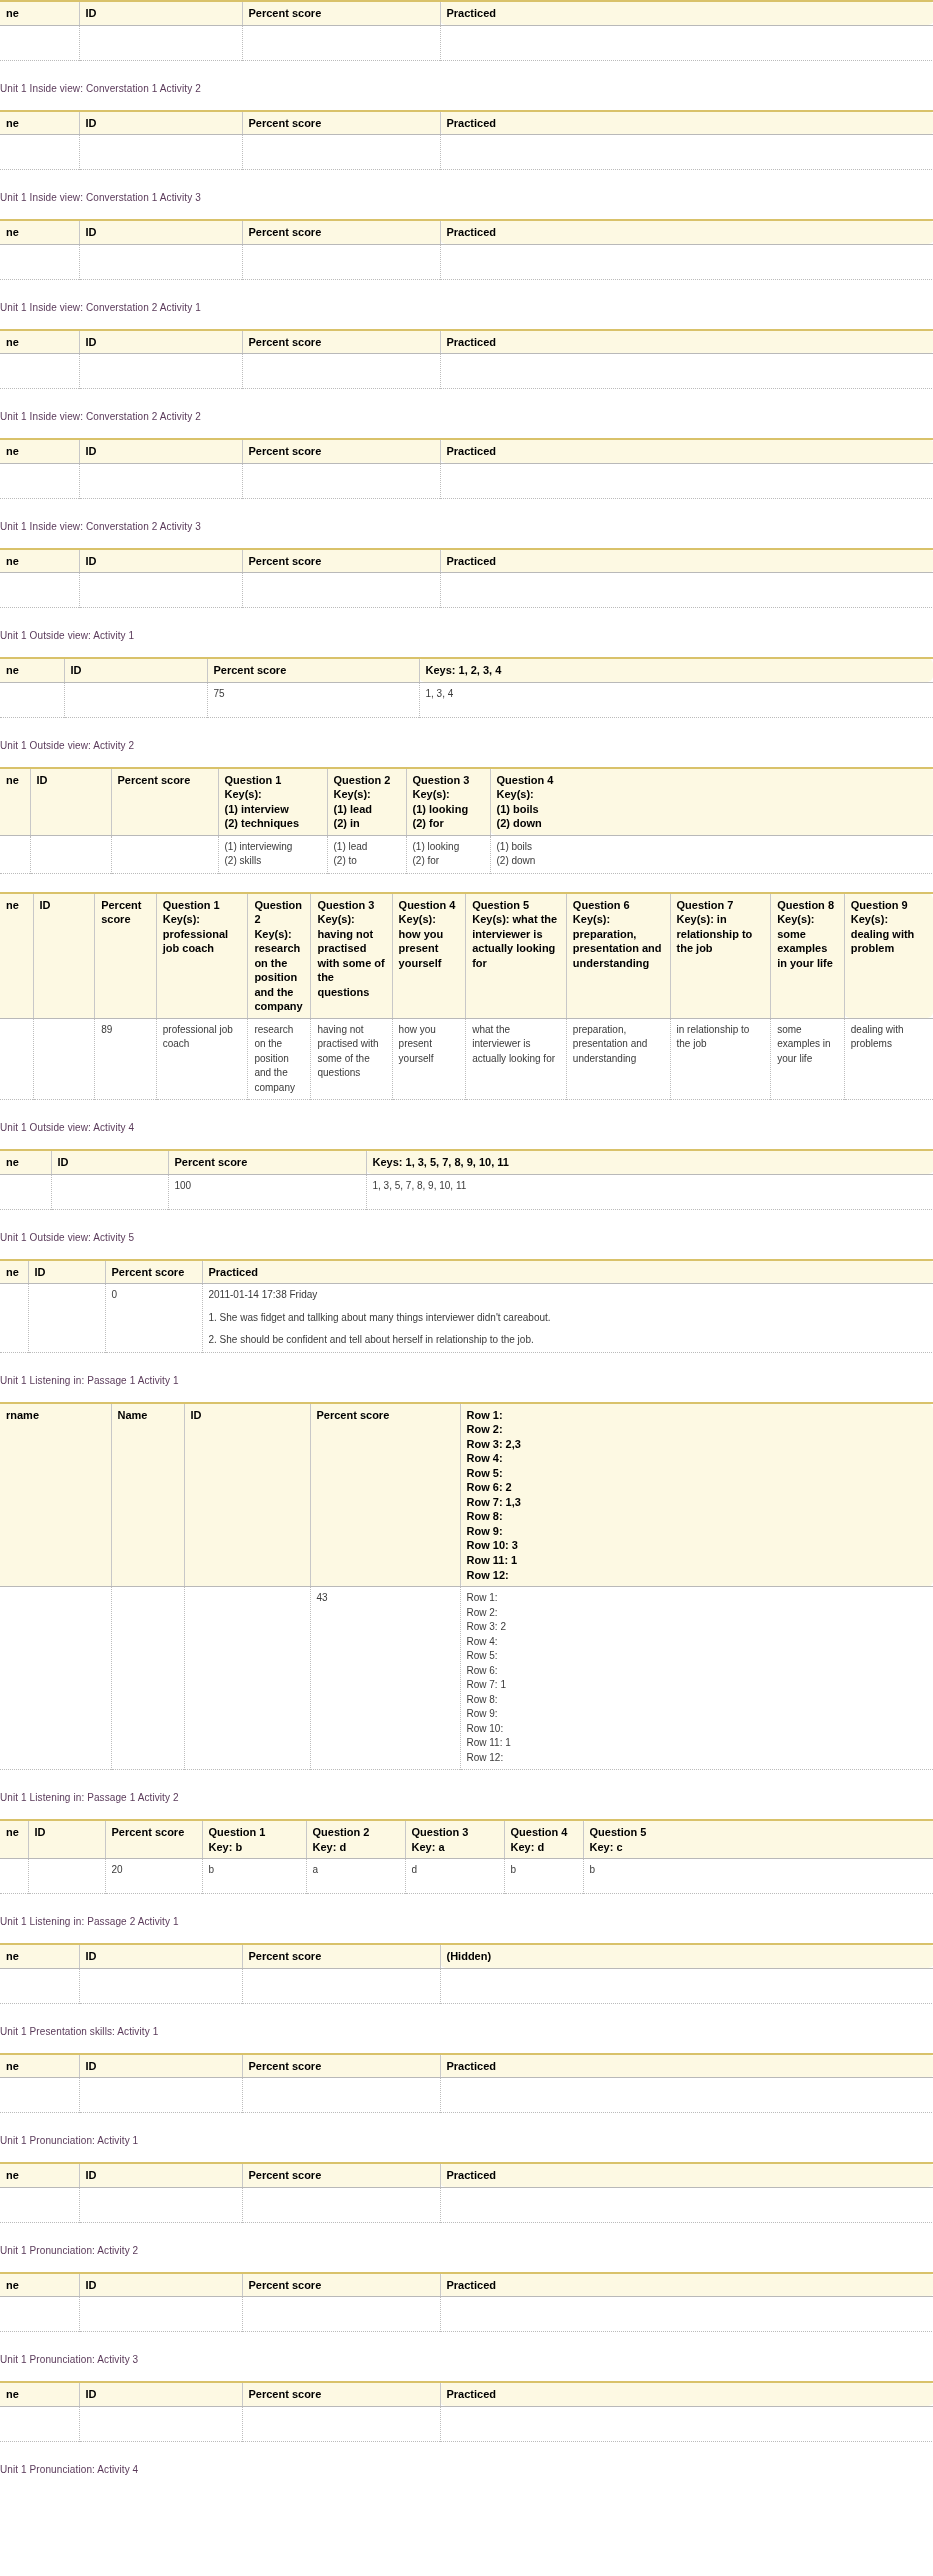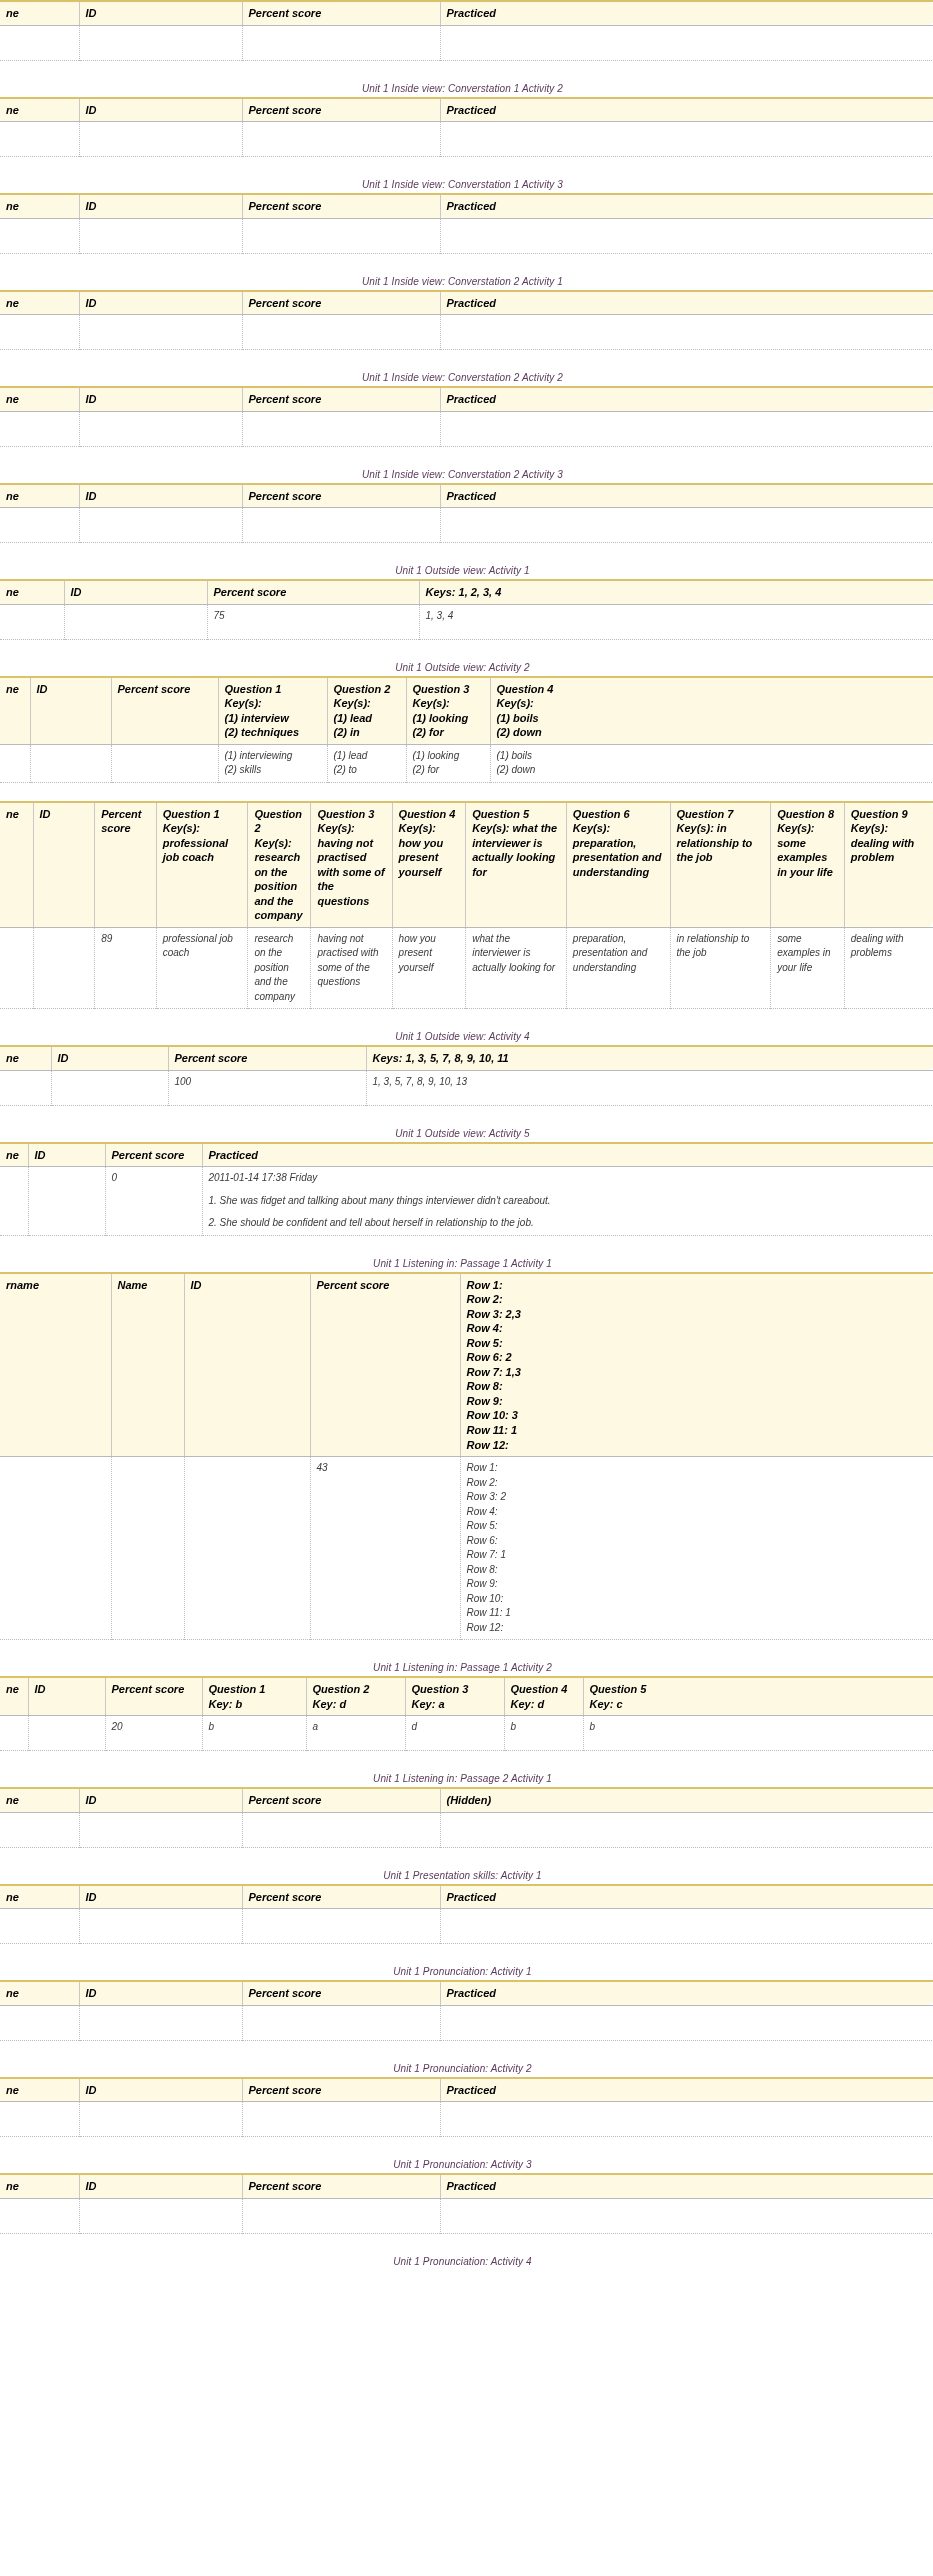--- a/index.html
+++ b/index.html
@@ -1,23 +1,23 @@
 <!DOCTYPE html>
 <html><head>
 <meta charset="utf-8">
 <style>
   html,body{margin:0;padding:0;background:#ffffff;}
   body{font-family:"Liberation Sans", sans-serif;font-size:11px;color:#000;width:933px;}
   .page{width:933px;overflow:hidden;position:relative;}
-  .section{margin:0 0 8px 0;font-style:italic;}
+  .section{margin:0 0 8px 0;}
   .caption{
-    text-align:center;
+    text-align:left;
     font-size:10px;
     color:#5a3a5a;
-    padding:4px 8px 3px 0;
+    padding:4px 8px 16px 0;
     letter-spacing:0.1px;
   }
   table.rt{
     border-collapse:collapse;
     width:100%;
     table-layout:fixed;
     border-top:2px solid #d9c26a;
     border-bottom:1px dotted #bbb;
   }
   table.rt thead th{
@@ -422,21 +422,21 @@
         <th>ID</th>
         <th>Percent score</th>
         <th>Keys: 1, 3, 5, 7, 8, 9, 10, 11</th>
       </tr>
         </thead>
       <tbody>
           <tr>
         <td></td>
         <td></td>
         <td>100</td>
-        <td>1, 3, 5, 7, 8, 9, 10, 13</td>
+        <td>1, 3, 5, 7, 8, 9, 10, 11</td>
       </tr>
         </tbody>
     </table>
   </div>
   <div class="spacer"></div>
 
   <div class="section">
     <div class="caption">Unit 1 Outside view: Activity 5</div>
     <table class="rt">
       <colgroup>

